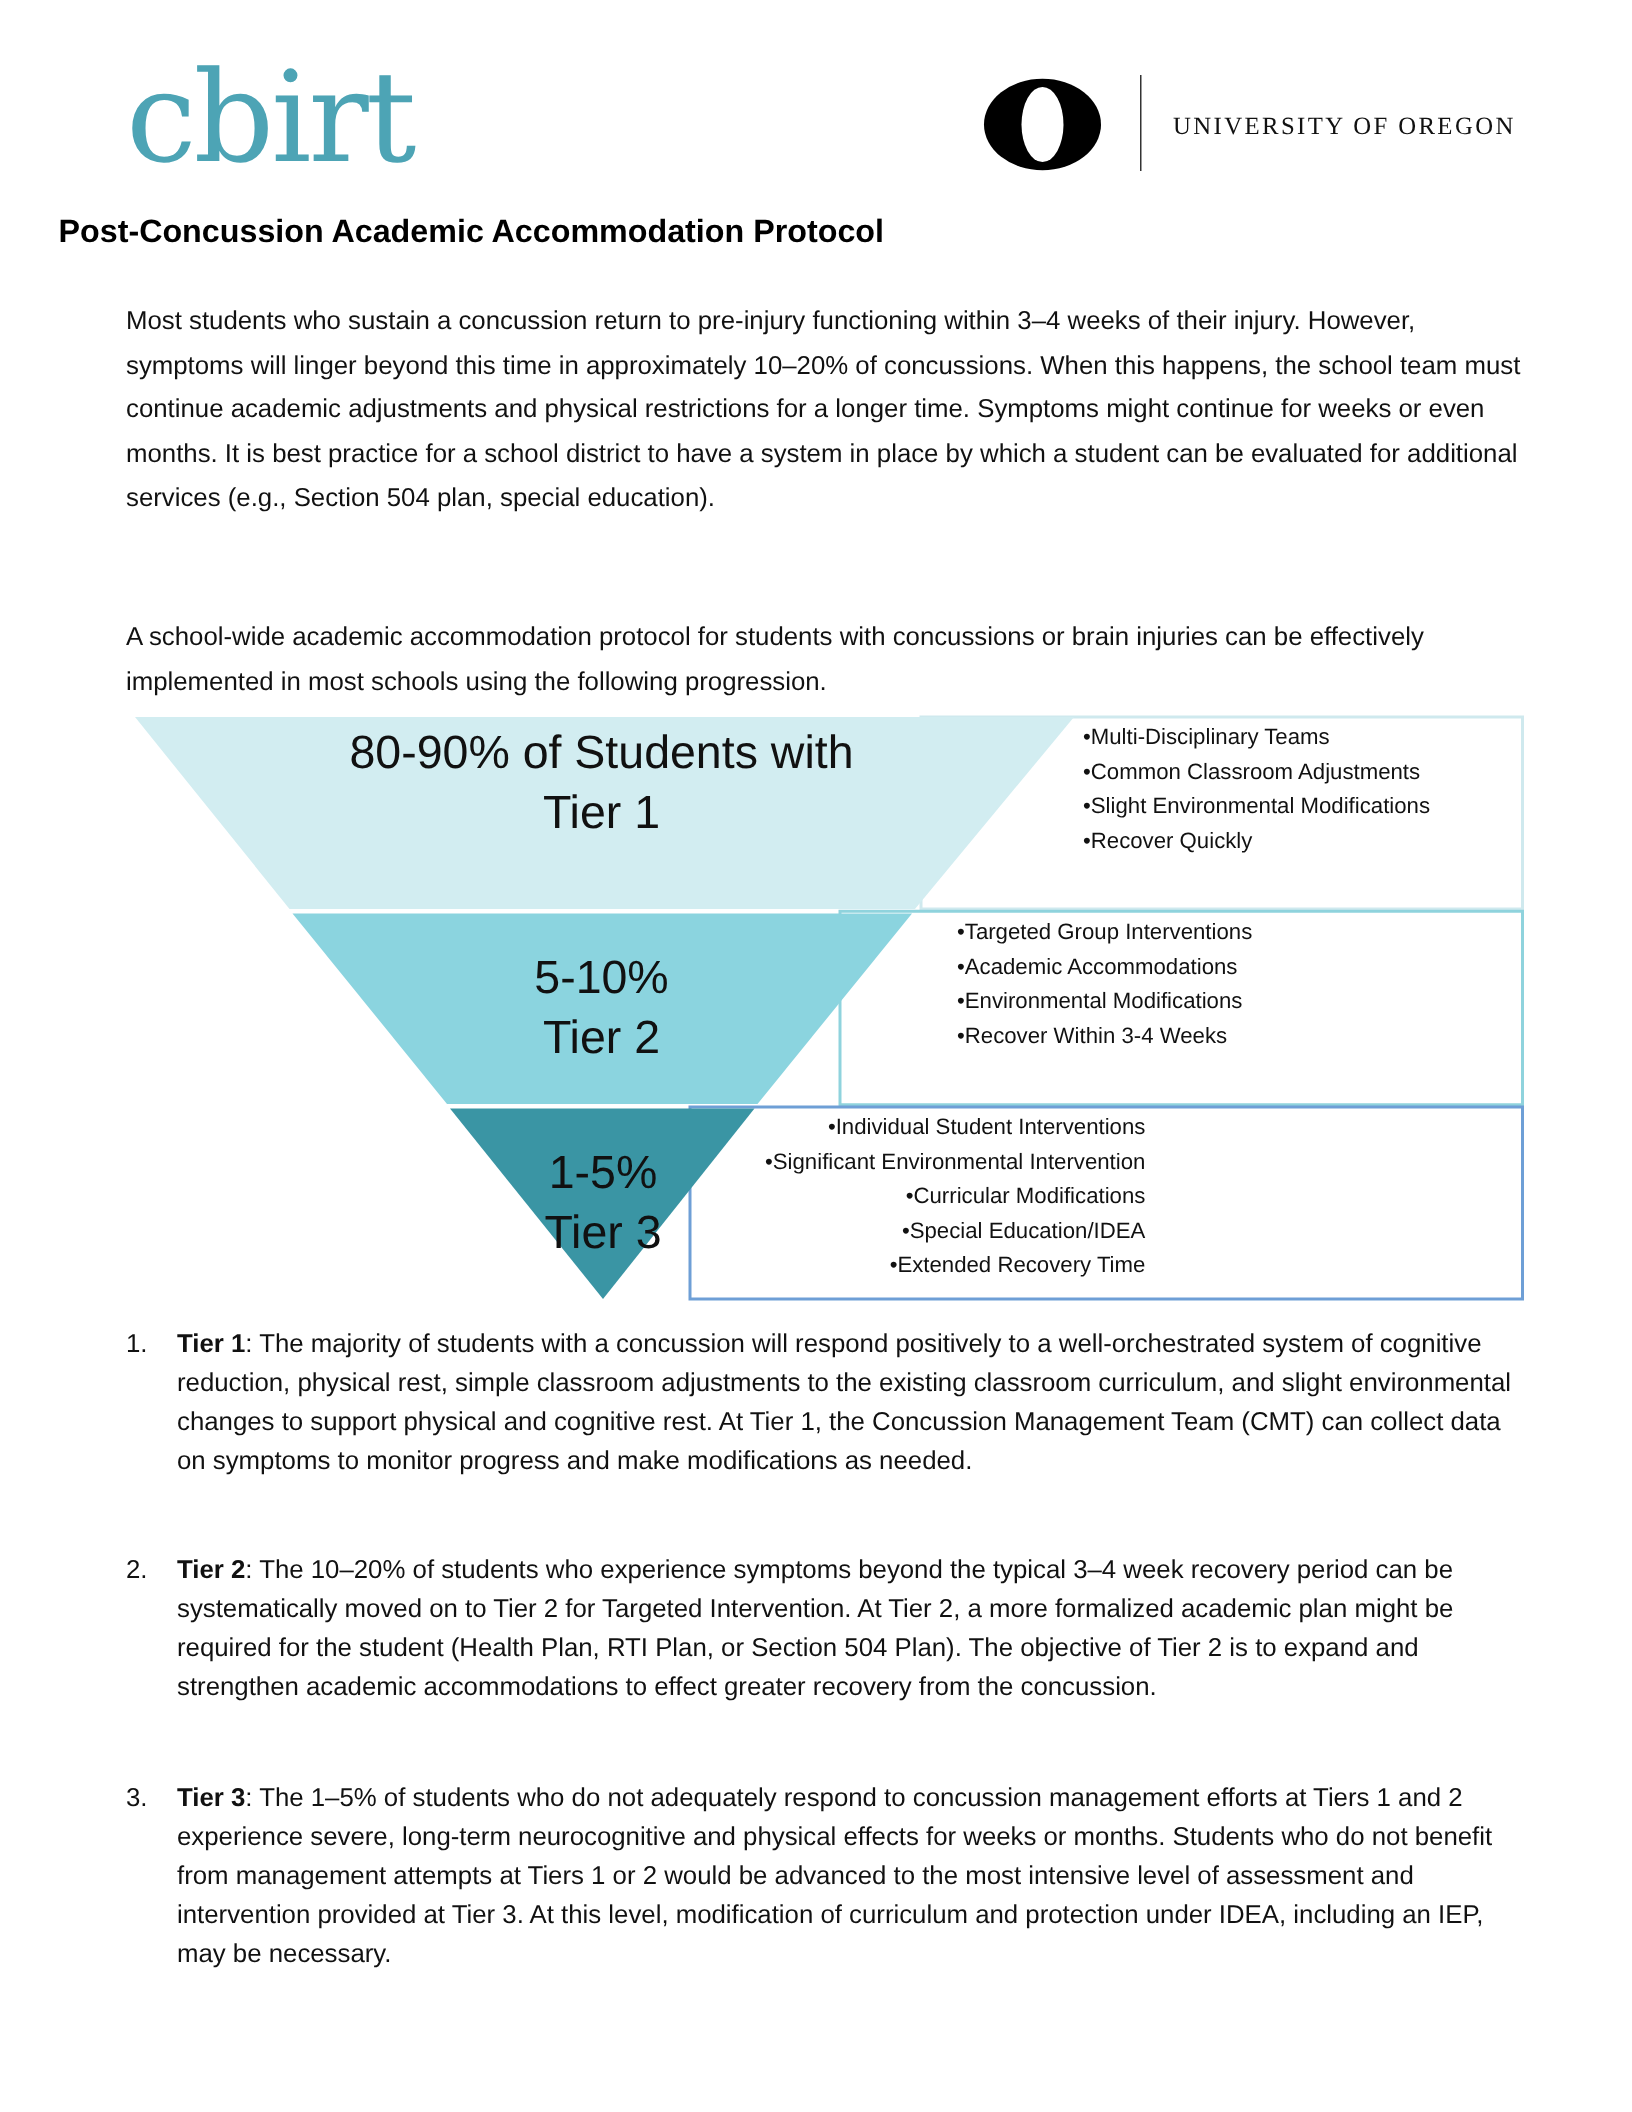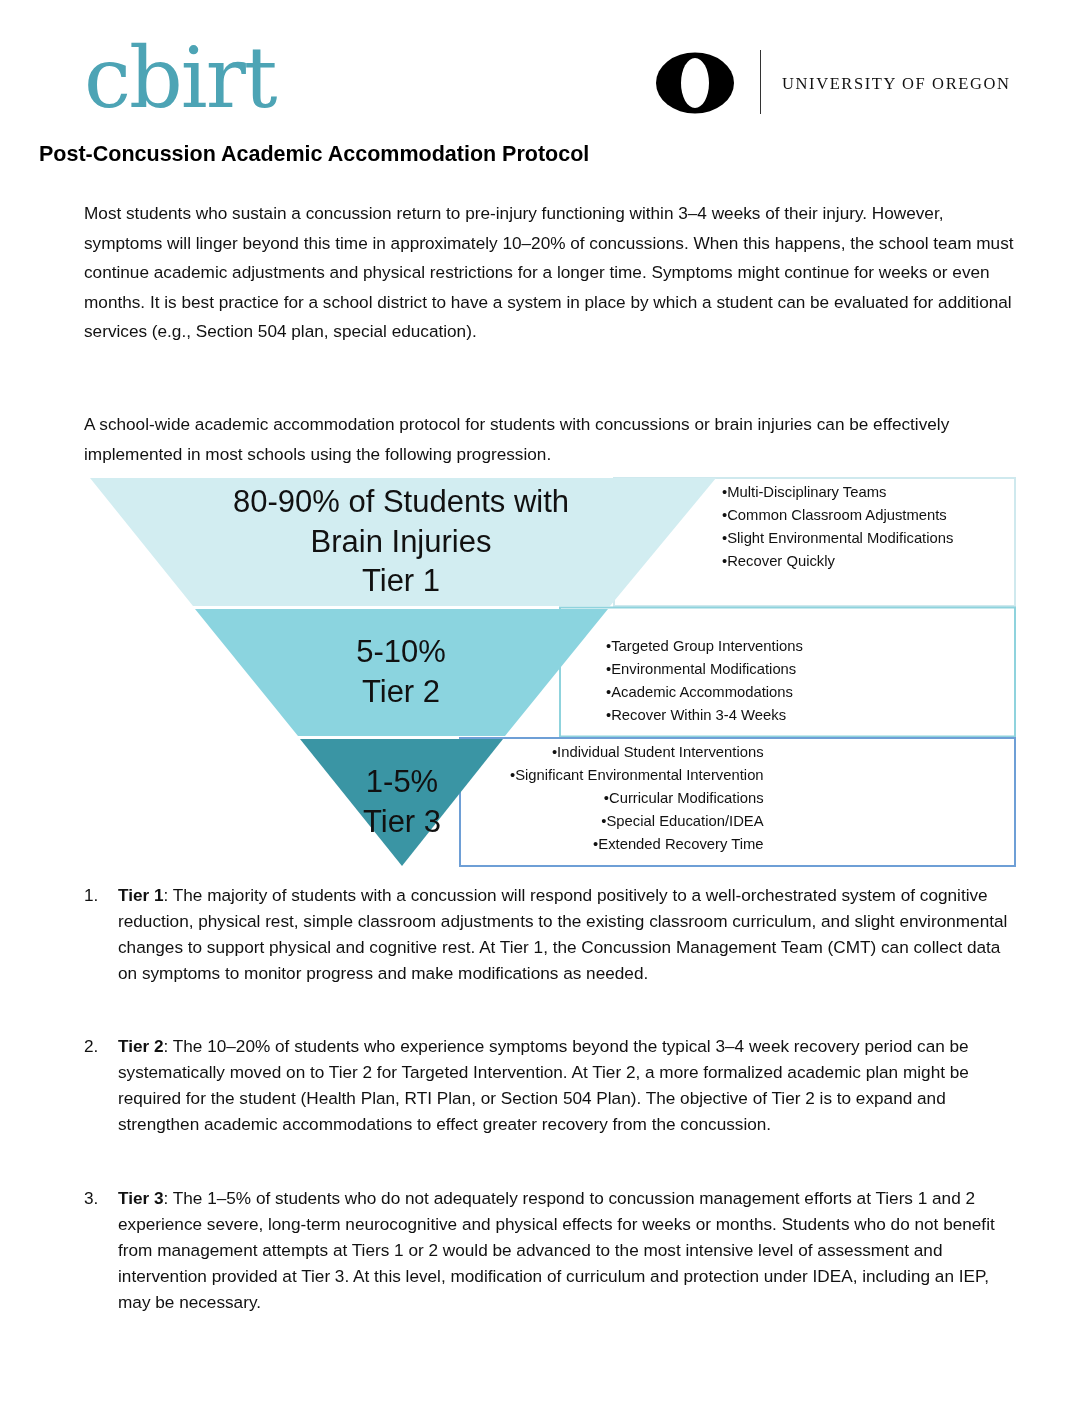--- a/index.html
+++ b/index.html
@@ -25,21 +25,21 @@
   
   #pyramid { left: 0; top: 0; width: 1088px; height: 900px; }
   .tier-label { text-align: center; color: #111; line-height: 1.2; }
   #tier1-label { left: 200px; width: 402px; top: 482px; font-size: 31px; line-height: 39.5px; }
   #tier2-label { left: 300px; width: 202px; top: 632px; font-size: 31px; line-height: 39.5px; }
   #tier3-label { left: 340px; width: 124px; top: 762px; font-size: 31px; line-height: 39.5px; }
 
   .bullets { font-size: 14.8px; line-height: 22.9px; color: #111; margin: 0; padding: 0; list-style: none; }
   .bullets li::before { content: "\2022"; }
   #tier1-bullets { left: 722px; top: 481px; }
-  #tier2-bullets { left: 606px; top: 611px; margin-top: 24px; }
+  #tier2-bullets { left: 638px; top: 611px; }
   #tier3-bullets { left: 510px; top: 741px; text-align: right; }
 
   
   .num-item { left: 84px; width: 930px; font-size: 17.2px; line-height: 26px; color: #111; }
   .num-item .num { position: absolute; left: 0; top: 0; }
   .num-item .body { margin-left: 34px; display: block; }
   .num-item b { font-weight: bold; }
   #item1 { top: 882px; }
   #item2 { top: 1033px; }
   #item3 { top: 1185px; }
@@ -67,42 +67,41 @@
   <rect id="tier2-box" x="560" y="607.5" width="455" height="129" fill="#fff" stroke-width="2" stroke="#8fd3dd"></rect>
   <rect id="tier3-box" x="460" y="738" width="555" height="128" fill="#fff" stroke-width="2" stroke="#6e9fd6"></rect>
 
   <polygon id="tier1-shape" points="90,478 716,478 610,606 193,606" fill="#d2edf1"></polygon>
   <polygon id="tier2-shape" points="195,609 608,609 505,736 298,736" fill="#8bd4df"></polygon>
   <polygon id="tier3-shape" points="300,739 503,739 402,866" fill="#3a95a4"></polygon>
 </svg>
 
 <div id="tier1-label" class="abs tier-label">
   <div>80-90% of Students with</div>
-  <div>Brain Injuries</div>
   <div>Tier 1</div>
 </div>
 <div id="tier2-label" class="abs tier-label">
   <div>5-10%</div>
   <div>Tier 2</div>
 </div>
 <div id="tier3-label" class="abs tier-label">
   <div>1-5%</div>
   <div>Tier 3</div>
 </div>
 
 <ul id="tier1-bullets" class="abs bullets">
   <li>Multi-Disciplinary Teams</li>
   <li>Common Classroom Adjustments</li>
   <li>Slight Environmental Modifications</li>
   <li>Recover Quickly</li>
 </ul>
 <ul id="tier2-bullets" class="abs bullets">
   <li>Targeted Group Interventions</li>
+  <li>Academic Accommodations</li>
   <li>Environmental Modifications</li>
-  <li>Academic Accommodations</li>
   <li>Recover Within 3-4 Weeks</li>
 </ul>
 <ul id="tier3-bullets" class="abs bullets">
   <li>Individual Student Interventions</li>
   <li>Significant Environmental Intervention</li>
   <li>Curricular Modifications</li>
   <li>Special Education/IDEA</li>
   <li>Extended Recovery Time</li>
 </ul>
 

